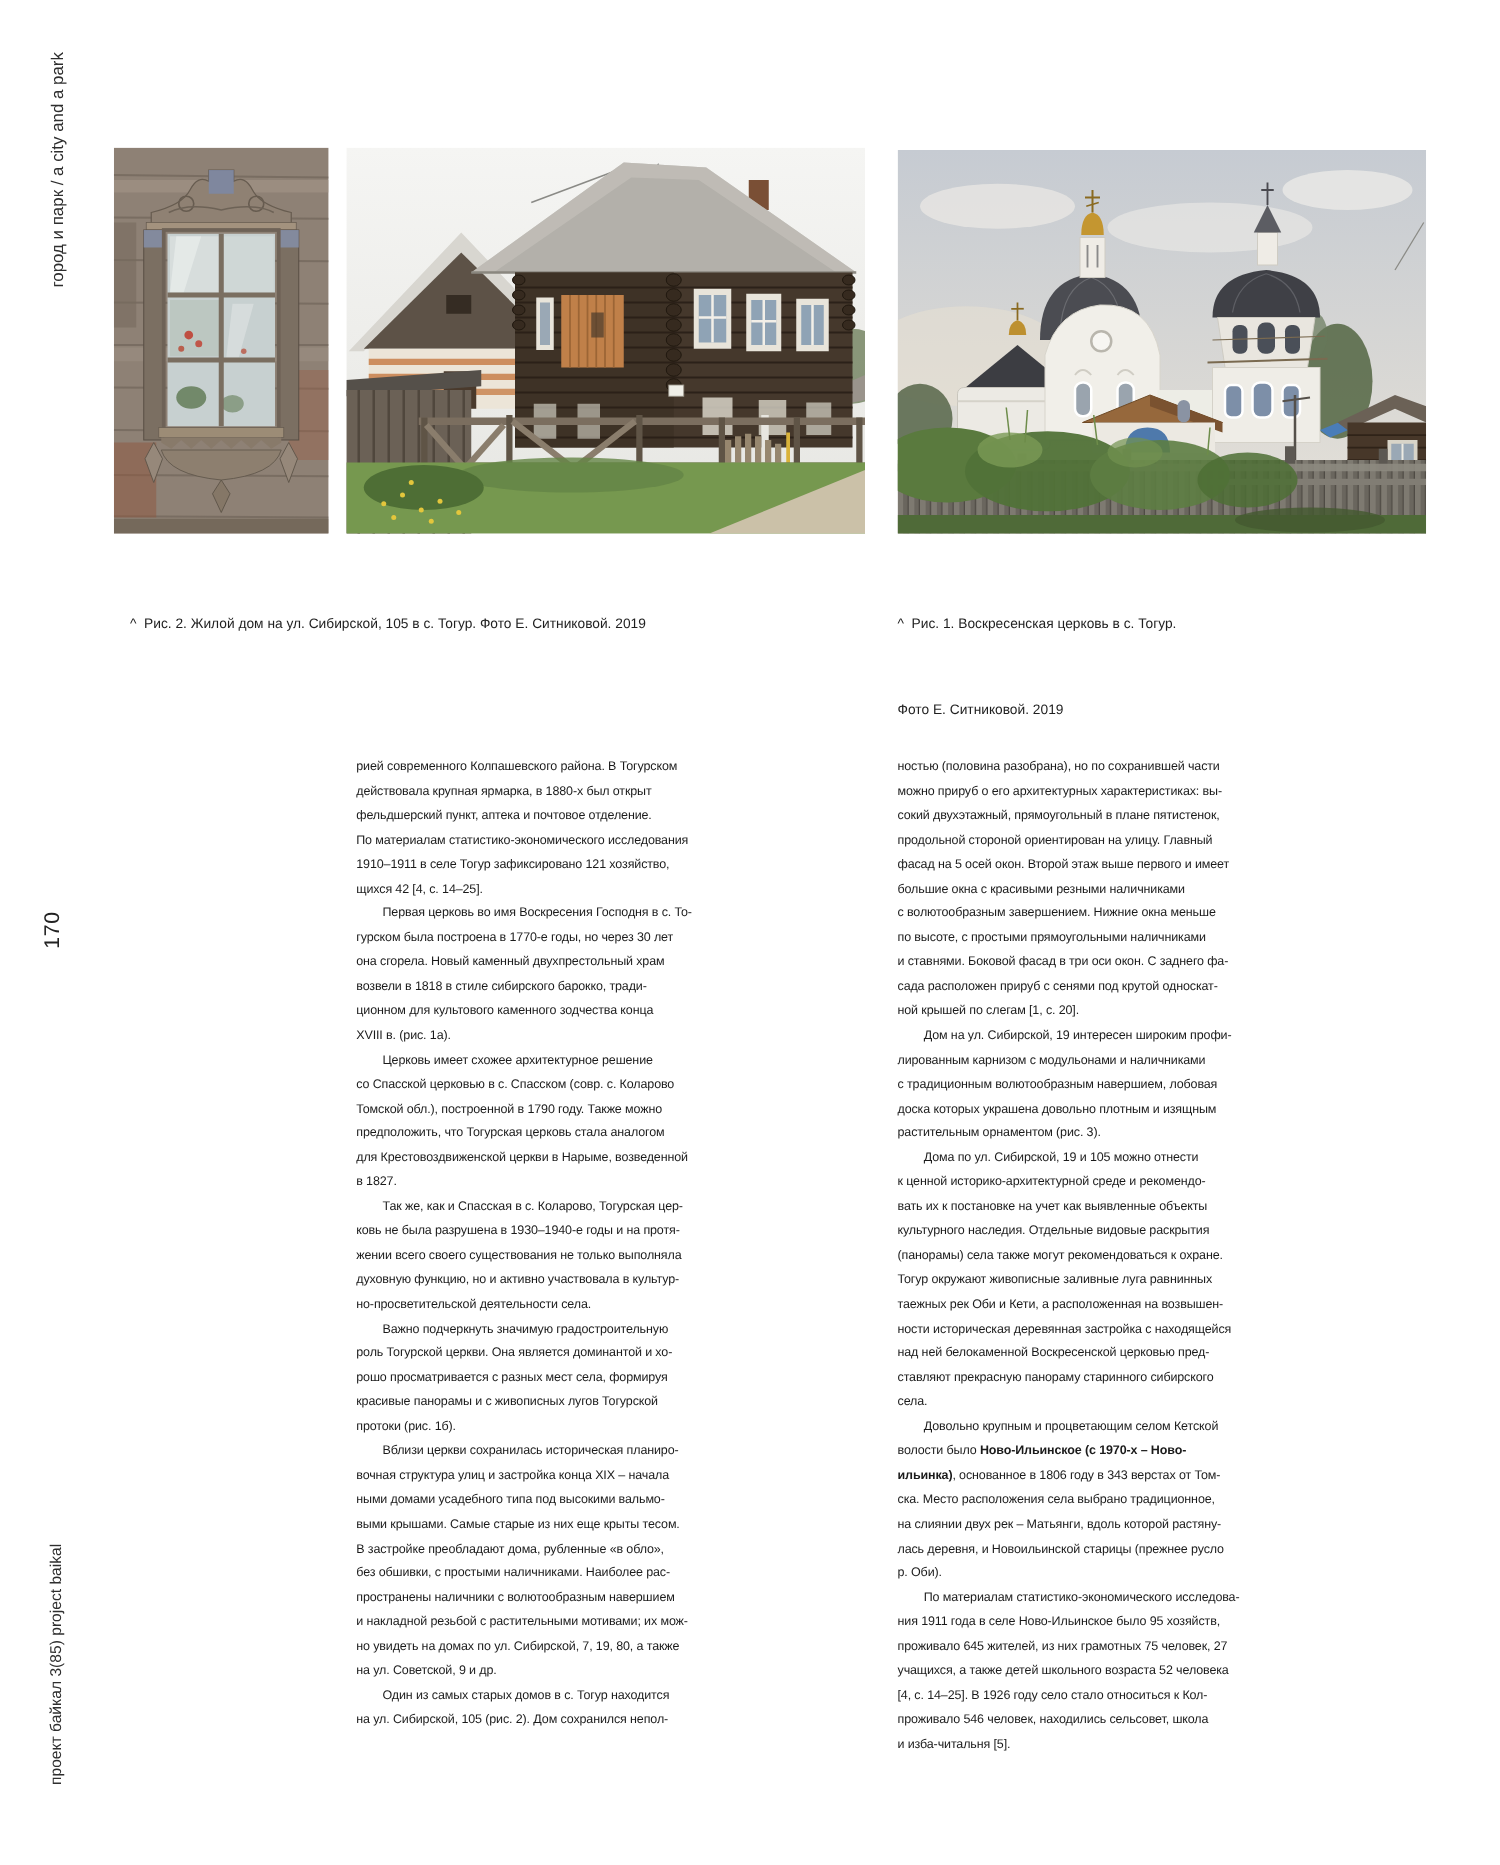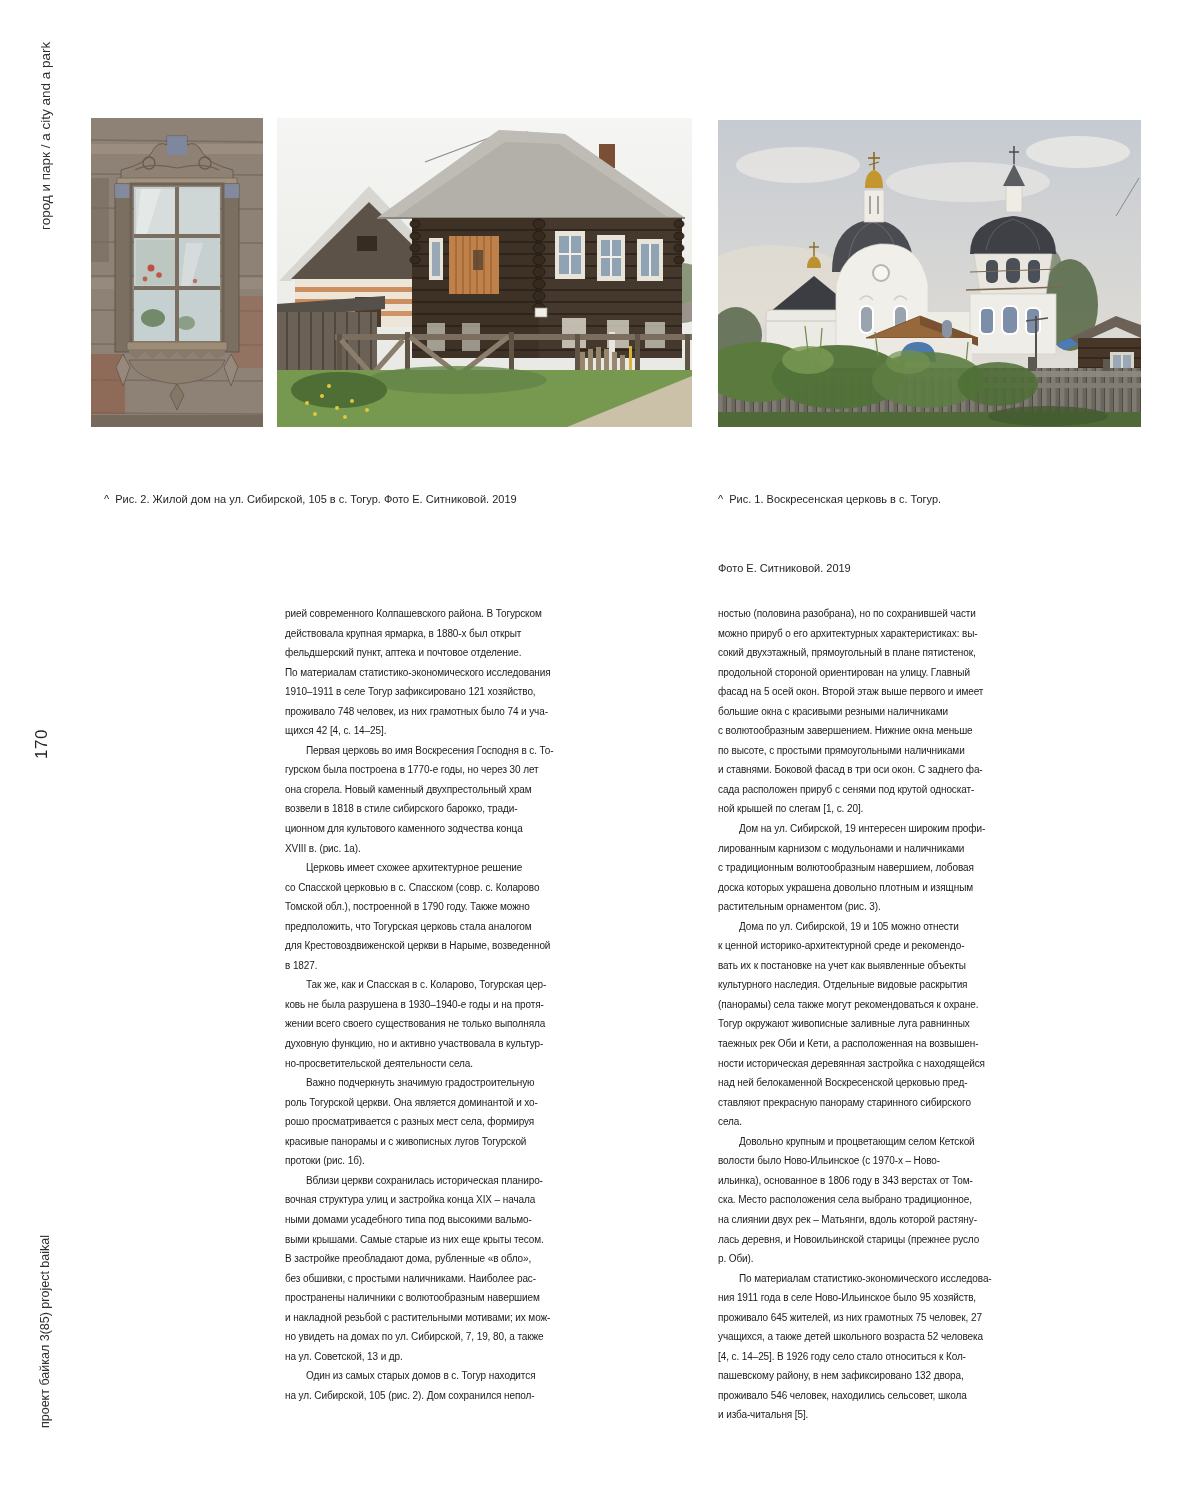--- a/index.html
+++ b/index.html
@@ -16,21 +16,21 @@
   #photo-church{left:718px;top:120px;width:423px;height:307px;}
   .photo svg{display:block;width:100%;height:100%;}
   .caption{position:absolute;font-size:11px;line-height:23px;color:#1f1f1f;white-space:pre;}
   #caption-fig2{left:104px;top:442px;}
   #caption-fig1{left:718px;top:442px;}
   .column{position:absolute;top:604px;font-size:10px;line-height:19.55px;letter-spacing:-0.1px;}
   #left-column{left:285px;width:410px;}
   #right-column{left:718px;width:424px;}
   .tl{white-space:nowrap;}
   .tl.ind{text-indent:21px;}
-  .b{font-weight:normal;}
+  .b{font-weight:bold;}
 </style>
 </head>
 <body>
 
 <div id="page">
 
   <div id="sidebar-top" class="vtext">город и парк / a city and a park</div>
   <div id="page-num" class="vtext">170</div>
   <div id="sidebar-bottom" class="vtext">проект байкал 3(85) project baikal</div>
 
@@ -364,21 +364,20 @@
     <div>^  Рис. 1. Воскресенская церковь в с. Тогур.</div>
     <div>Фото Е. Ситниковой. 2019</div>
   </div>
 
   <div id="left-column" class="column">
       <div class="tl"><span>рией современного Колпашевского района. В Тогурском</span></div>
       <div class="tl"><span>действовала крупная ярмарка, в 1880-х был открыт</span></div>
       <div class="tl"><span>фельдшерский пункт, аптека и почтовое отделение.</span></div>
       <div class="tl"><span>По материалам статистико-экономического исследования</span></div>
       <div class="tl"><span>1910–1911 в селе Тогур зафиксировано 121 хозяйство,</span></div>
-      <div class="tl"><span>проживало 748 человек, из них грамотных было 74 и уча-</span></div>
       <div class="tl"><span>щихся 42 [4, с. 14–25].</span></div>
       <div class="tl ind"><span>Первая церковь во имя Воскресения Господня в с. То-</span></div>
       <div class="tl"><span>гурском была построена в 1770-е годы, но через 30 лет</span></div>
       <div class="tl"><span>она сгорела. Новый каменный двухпрестольный храм</span></div>
       <div class="tl"><span>возвели в 1818 в стиле сибирского барокко, тради-</span></div>
       <div class="tl"><span>ционном для культового каменного зодчества конца</span></div>
       <div class="tl"><span>XVIII в. (рис. 1а).</span></div>
       <div class="tl ind"><span>Церковь имеет схожее архитектурное решение</span></div>
       <div class="tl"><span>со Спасской церковью в с. Спасском (совр. с. Коларово</span></div>
       <div class="tl"><span>Томской обл.), построенной в 1790 году. Также можно</span></div>
@@ -397,21 +396,21 @@
       <div class="tl"><span>протоки (рис. 1б).</span></div>
       <div class="tl ind"><span>Вблизи церкви сохранилась историческая планиро-</span></div>
       <div class="tl"><span>вочная структура улиц и застройка конца XIX – начала</span></div>
       <div class="tl"><span>ными домами усадебного типа под высокими вальмо-</span></div>
       <div class="tl"><span>выми крышами. Самые старые из них еще крыты тесом.</span></div>
       <div class="tl"><span>В застройке преобладают дома, рубленные «в обло»,</span></div>
       <div class="tl"><span>без обшивки, с простыми наличниками. Наиболее рас-</span></div>
       <div class="tl"><span>пространены наличники с волютообразным навершием</span></div>
       <div class="tl"><span>и накладной резьбой с растительными мотивами; их мож-</span></div>
       <div class="tl"><span>но увидеть на домах по ул. Сибирской, 7, 19, 80, а также</span></div>
-      <div class="tl"><span>на ул. Советской, 13 и др.</span></div>
+      <div class="tl"><span>на ул. Советской, 9 и др.</span></div>
       <div class="tl ind"><span>Один из самых старых домов в с. Тогур находится</span></div>
       <div class="tl"><span>на ул. Сибирской, 105 (рис. 2). Дом сохранился непол-</span></div>
     </div>
   <div id="right-column" class="column">
       <div class="tl"><span>ностью (половина разобрана), но по сохранившей части</span></div>
       <div class="tl"><span>можно прируб о его архитектурных характеристиках: вы-</span></div>
       <div class="tl"><span>сокий двухэтажный, прямоугольный в плане пятистенок,</span></div>
       <div class="tl"><span>продольной стороной ориентирован на улицу. Главный</span></div>
       <div class="tl"><span>фасад на 5 осей окон. Второй этаж выше первого и имеет</span></div>
       <div class="tl"><span>большие окна с красивыми резными наличниками</span></div>
@@ -441,18 +440,17 @@
       <div class="tl"><span class="b">ильинка)</span><span>, основанное в 1806 году в 343 верстах от Том-</span></div>
       <div class="tl"><span>ска. Место расположения села выбрано традиционное,</span></div>
       <div class="tl"><span>на слиянии двух рек – Матьянги, вдоль которой растяну-</span></div>
       <div class="tl"><span>лась деревня, и Новоильинской старицы (прежнее русло</span></div>
       <div class="tl"><span>р. Оби).</span></div>
       <div class="tl ind"><span>По материалам статистико-экономического исследова-</span></div>
       <div class="tl"><span>ния 1911 года в селе Ново-Ильинское было 95 хозяйств,</span></div>
       <div class="tl"><span>проживало 645 жителей, из них грамотных 75 человек, 27</span></div>
       <div class="tl"><span>учащихся, а также детей школьного возраста 52 человека</span></div>
       <div class="tl"><span>[4, с. 14–25]. В 1926 году село стало относиться к Кол-</span></div>
-      <div class="tl"><span>пашевскому району, в нем зафиксировано 132 двора,</span></div>
       <div class="tl"><span>проживало 546 человек, находились сельсовет, школа</span></div>
       <div class="tl"><span>и изба-читальня [5].</span></div>
     </div>
 
 </div>
 
 </body></html>

